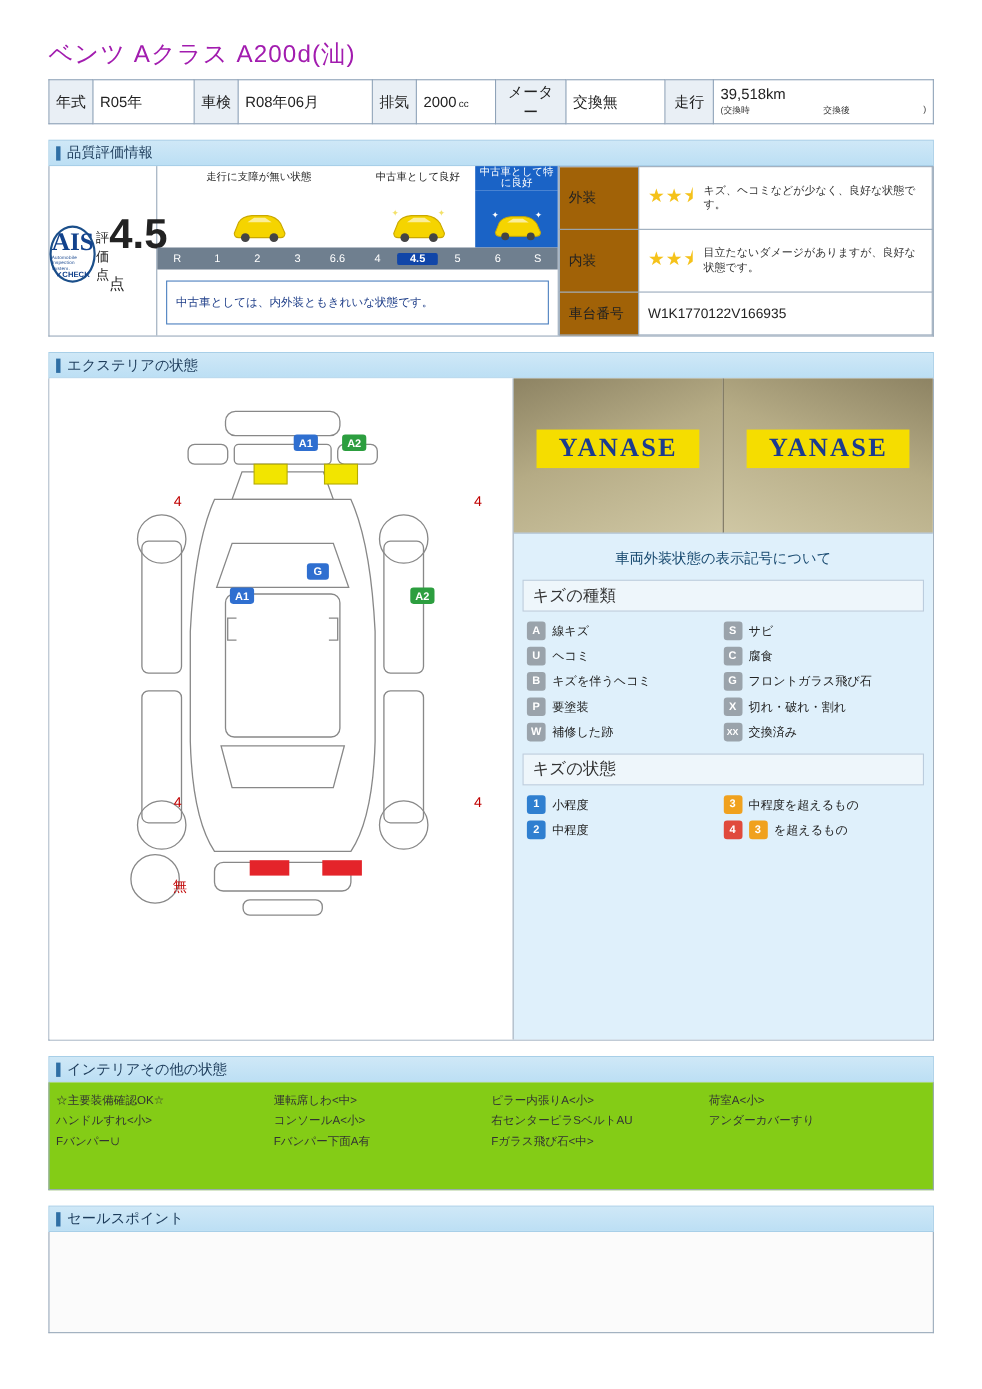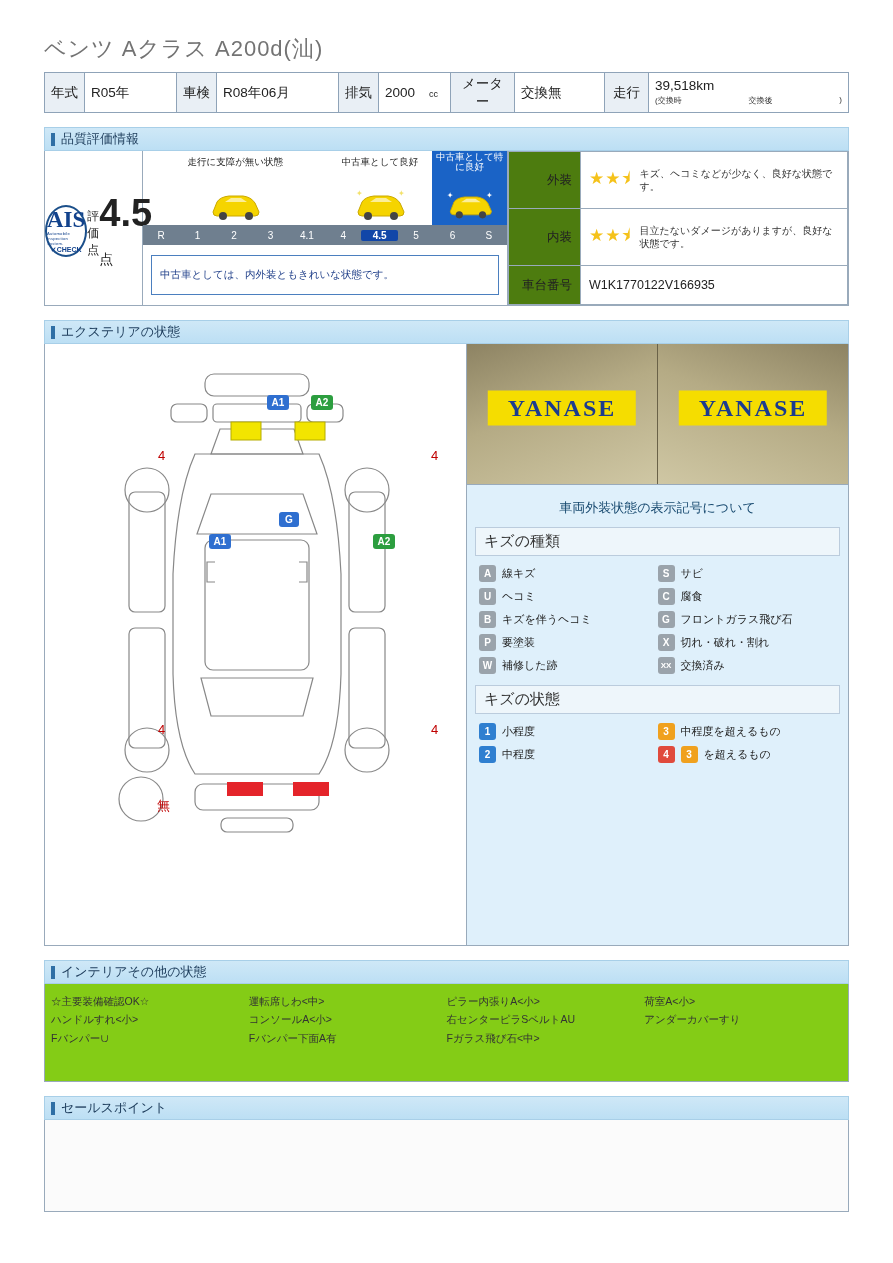--- a/index.html
+++ b/index.html
@@ -20,37 +20,37 @@
     letter-spacing:0.5px;
     padding-top:58px;
     color:#111;
   }
 
   .car-name {
     font-size:22px;
     margin-top:34px;
     margin-bottom:8px;
     letter-spacing:1px;
-    color:#737373;
+    color:#a21caf;
   }
 
   
   table.spec { width:805px; border-collapse:collapse; table-layout:fixed; }
   table.spec td {
     border:1px solid #8fa3b8;
     height:40px;
     font-size:13.5px;
     padding:0 6px;
     vertical-align:middle;
   }
   td.lbl { background:#e9eff5; text-align:center; font-size:13.5px; width:40px; }
   td.val { background:#ffffff; }
   .cc-wrap { display:flex; align-items:baseline; }
   .cc-num { font-size:13.5px; }
-  .cc-unit { font-size:9px; margin-left:14px; border-bottom:0; }
+  .cc-unit { font-size:9px; margin-left:2px; border-bottom:0; }
   .km-main { font-size:13.5px; line-height:1.1; }
   .km-sub { font-size:8px; color:#333; display:flex; justify-content:space-between; padding-top:2px;}
   .km-sub span { white-space:nowrap; }
 
   
   .sect-head {
     width:805px; height:24px;
     background:linear-gradient(to bottom,#cfe8f7,#bcdff4);
     border:1px solid #a8cfe8;
     margin-top:14px;
@@ -86,21 +86,21 @@
   .scale { display:flex; height:20px; background:#6f7f8f; align-items:center; justify-content:space-around;
            color:#fff; font-size:10px; position:relative; }
   .scale span { flex:1; text-align:center; position:relative; }
   .scale span.sel { background:#1146a8; border-radius:2px; font-weight:bold; }
   .note-box { margin:10px 8px 0 8px; border:1px solid #4b7fbf; height:40px; display:flex; align-items:center;
               padding:0 8px; font-size:10.5px; color:#21408a; background:#fff;}
 
   .q-right { flex:1; }
   table.qr { width:100%; border-collapse:collapse; table-layout:fixed; height:100%; }
   table.qr td { border:1px solid #9ab; font-size:12.5px; padding:4px 8px; vertical-align:middle; }
-  table.qr td.k { background:#4d7c0f; width:72px; text-align:right; }
+  table.qr td.k { background:#a16207; width:72px; text-align:left; }
   .stars { color:#f5c21a; font-size:17px; letter-spacing:1px; }
   .star-txt { font-size:10px; color:#333; line-height:1.35; }
   .rowflex { display:flex; align-items:center; gap:8px; }
 
   
   .ext-wrap { width:805px; border:1px solid #9ab; border-top:none; display:flex; height:602px; }
   .diagram { width:422px; border-right:1px solid #9ab; position:relative; background:#fff; }
   .diagram svg { position:absolute; left:0; top:0; }
   .right-col { flex:1; display:flex; flex-direction:column; }
   .photos { height:140px; display:flex; }
@@ -219,21 +219,21 @@
               <text x="2" y="9" fill="#fff" font-size="9">✦</text>
               <text x="46" y="9" fill="#fff" font-size="9">✦</text>
             </svg>
         </div>
       </div>
       <div class="scale">
         <span>R</span>
         <span>1</span>
         <span>2</span>
         <span>3</span>
-        <span>4.1</span>
+        <span>6.6</span>
         <span>4</span>
         <span class="sel">4.5</span>
         <span>5</span>
         <span>6</span>
         <span>S</span>
       </div>
       <div class="note-box">中古車としては、内外装ともきれいな状態です。</div>
     </div>
 
     <div class="q-right">

